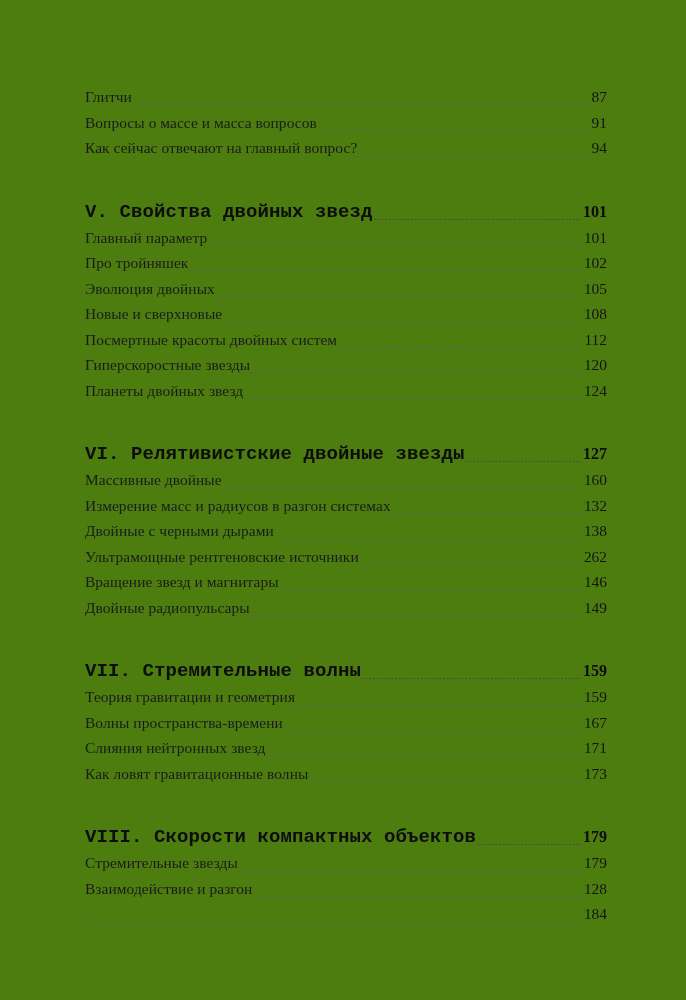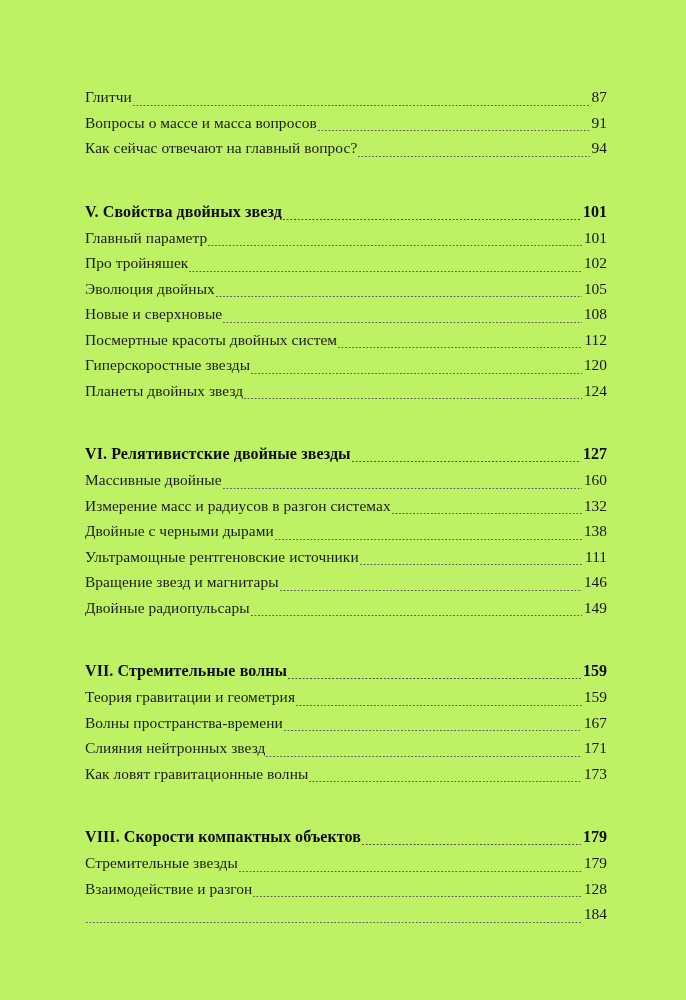--- a/index.html
+++ b/index.html
@@ -14,21 +14,21 @@
     overflow: hidden;
     font-family: "Liberation Serif", "DejaVu Serif", serif;
     color: #1b1b1b;
     -webkit-font-smoothing: antialiased;
   }
 
   #page {
     position: relative;
     width: 686px;
     height: 1000px;
-    background: #bef264;
+    background: #4d7c0f;
   }
 
   #toc {
     position: absolute;
     left: 85px;
     top: 84px;
     width: 522px;   
   }
 
   
@@ -91,23 +91,24 @@
     font-variant-numeric: oldstyle-nums;
   }
 
   
   .toc-line.is-heading {
     height: 27px;
     line-height: 27px;
   }
   .toc-line.is-heading .toc-title {
     font-weight: bold;
-    font-size: 16px;
+    font-size: 19px;
     letter-spacing: 0.1px;
     color: #0d0d0d;
+    font-family: Liberation Mono, monospace;
   }
   .toc-line.is-heading .toc-page {
     font-weight: bold;
     font-size: 16px;
     color: #0d0d0d;
   }
   .toc-line.is-heading .toc-leader {
     margin-bottom: 5px;
   }
   .toc-line.is-heading .toc-leader::before {
@@ -196,21 +197,21 @@
           <span class="toc-page">132</span>
         </div>
         <div class="toc-line">
           <span class="toc-title">Двойные с черными дырами</span>
           <span class="toc-leader"></span>
           <span class="toc-page">138</span>
         </div>
         <div class="toc-line">
           <span class="toc-title">Ультрамощные рентгеновские источники</span>
           <span class="toc-leader"></span>
-          <span class="toc-page">111</span>
+          <span class="toc-page">262</span>
         </div>
         <div class="toc-line">
           <span class="toc-title">Вращение звезд и магнитары</span>
           <span class="toc-leader"></span>
           <span class="toc-page">146</span>
         </div>
         <div class="toc-line">
           <span class="toc-title">Двойные радиопульсары</span>
           <span class="toc-leader"></span>
           <span class="toc-page">149</span>

